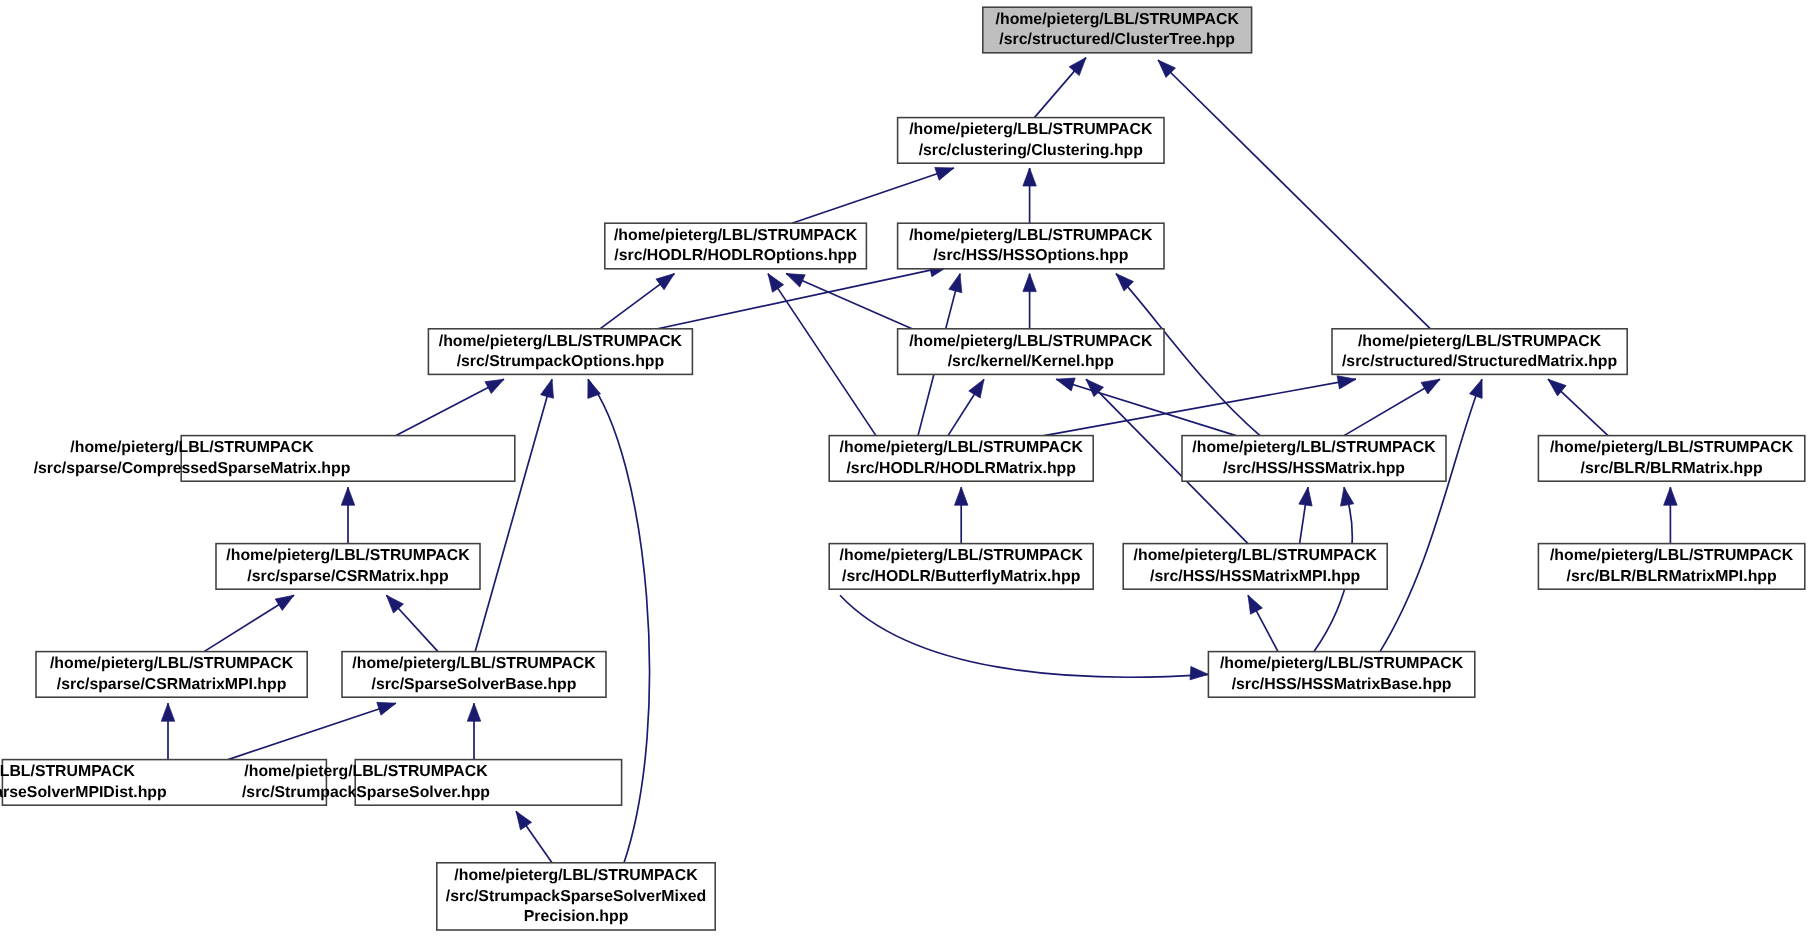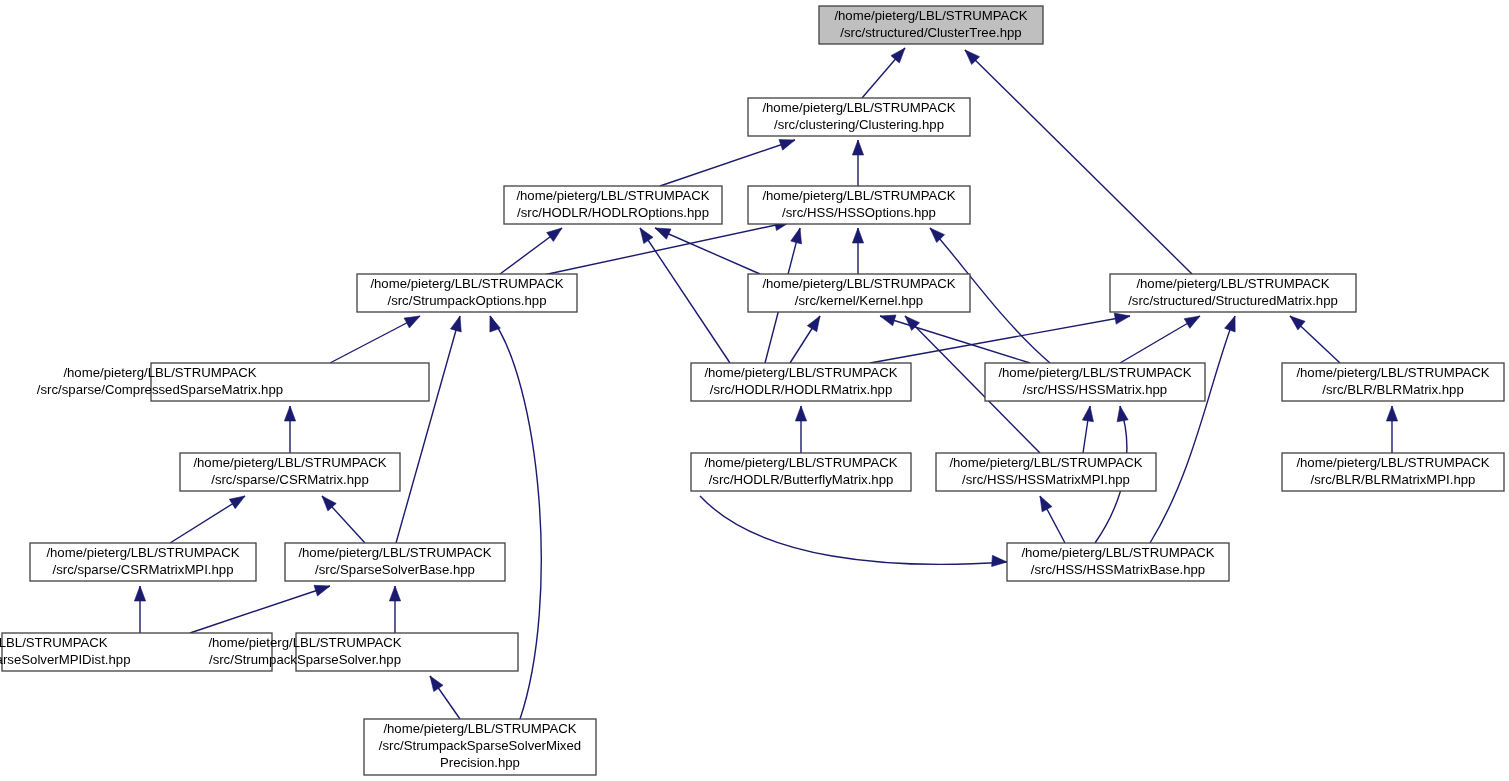--- a/index.html
+++ b/index.html
@@ -6,20 +6,21 @@
     margin: 0;
     padding: 0;
     background: #ffffff;
   }
   #graph-root {
     position: relative;
     width: 1509px;
     height: 781px;
     background: #ffffff;
     font-family: "Liberation Sans", sans-serif;
+    font-weight: bold;
   }
   svg#graph-svg {
     position: absolute;
     left: 0;
     top: 0;
     width: 1509px;
     height: 781px;
     display: block;
   }
   .node-box {

